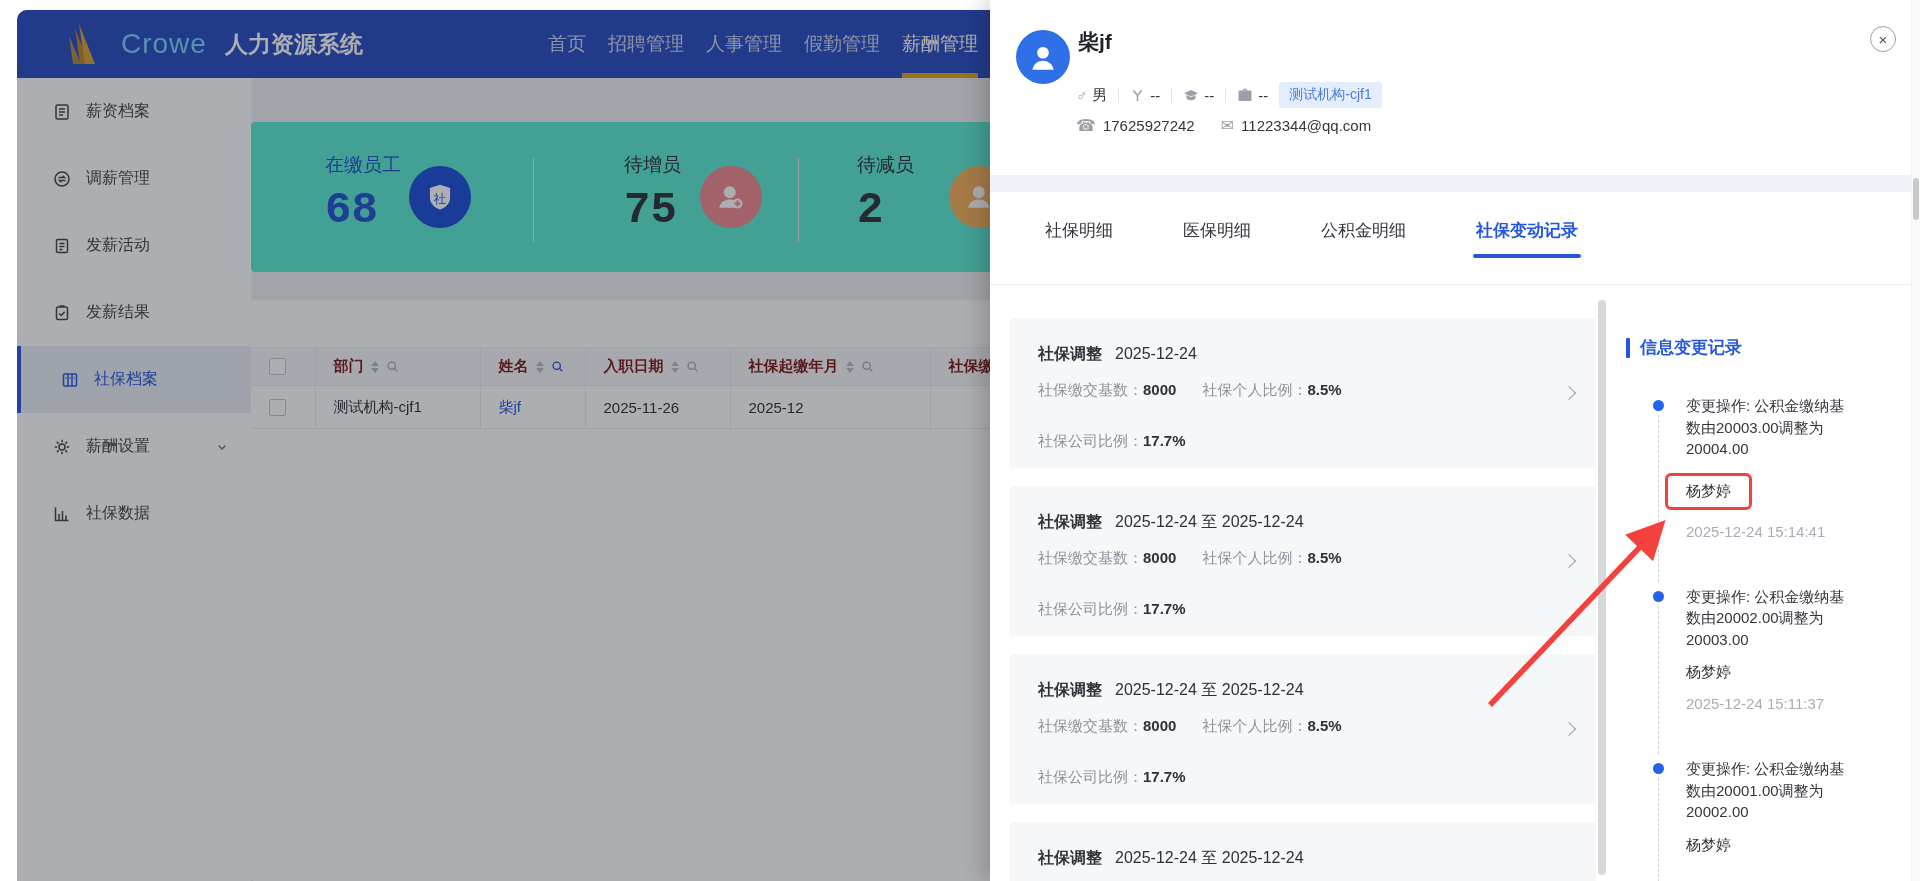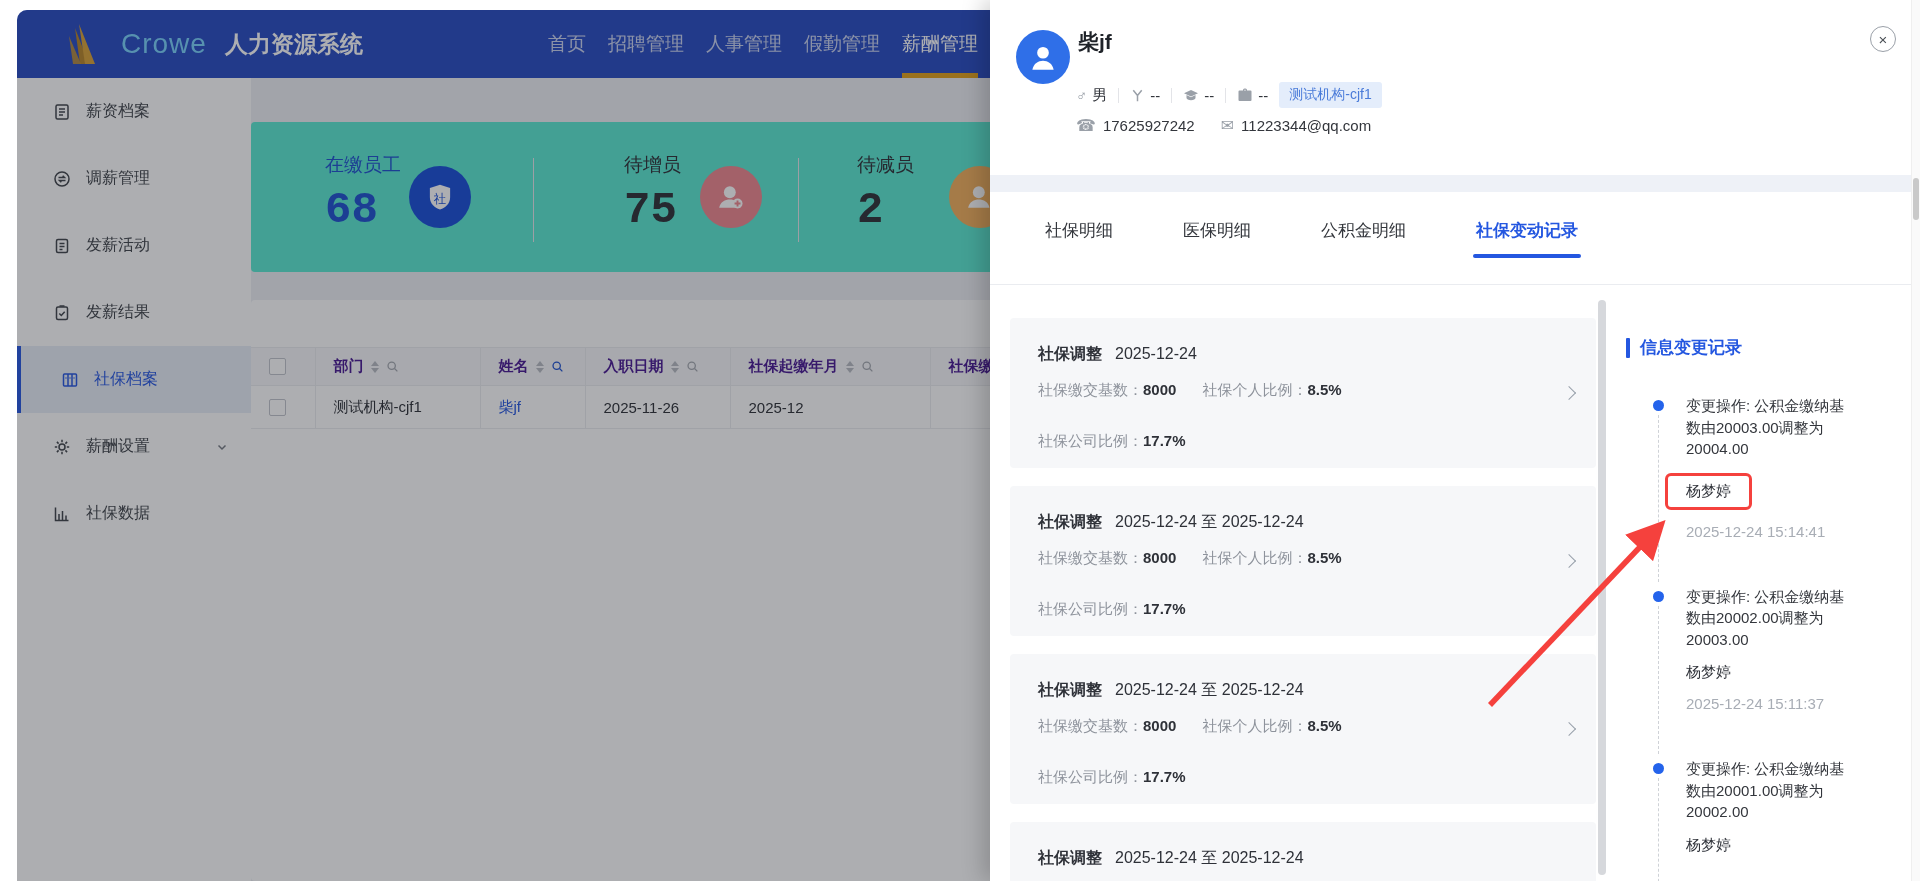--- a/index.html
+++ b/index.html
@@ -36,21 +36,21 @@
   .i2{left:449px;background:#f08a92;}
   .i3{left:698px;background:#f3b260;}
   .stat-divider{position:absolute;top:36px;width:1px;height:84px;background:#e7e9ed;}
   .d1{left:282px;} .d2{left:547px;}
   
   .table-card{position:absolute;left:234px;top:290px;width:830px;bottom:0;background:#fff;border-radius:4px;}
   .toolbar{margin:40px 0 0 27px;display:flex;gap:13px;}
   .btn{background:#2b52d6;color:#fff;border:none;border-radius:4px;font-size:15px;height:37px;padding:0 19px;cursor:pointer;font-family:inherit;}
   .tbl{margin-top:47px;width:100%;border-collapse:collapse;table-layout:fixed;font-size:15px;}
   .tbl th,.tbl td{border-right:1px solid #ebedf0;border-bottom:1px solid #ebedf0;height:37px;text-align:left;padding:0 0 0 18px;font-weight:400;overflow:hidden;white-space:nowrap;}
-  .tbl th{background:#f7f8fa;color:#4c1d95;font-weight:700;border-top:1px solid #ebedf0;}
+  .tbl th{background:#f7f8fa;color:#7f1d1d;font-weight:700;border-top:1px solid #ebedf0;}
   .tbl td{height:42px;color:#33363c;}
   .th-inner{display:flex;align-items:center;gap:7px;}
   .carets{display:flex;flex-direction:column;gap:2px;}
   .caret-up{width:0;height:0;border-left:4px solid transparent;border-right:4px solid transparent;border-bottom:5px solid #b9bdc4;}
   .caret-down{width:0;height:0;border-left:4px solid transparent;border-right:4px solid transparent;border-top:5px solid #b9bdc4;}
   .mag{color:#a7abb2;display:flex;}
   .mag.active{color:#2456d2;}
   .checkbox{width:15px;height:15px;border:1.5px solid #c2c6cd;border-radius:2px;background:#fff;}
   .link{color:#2b5be2;cursor:pointer;}
   .mask{position:absolute;inset:0;background:rgba(15,18,25,.34);z-index:40;}

